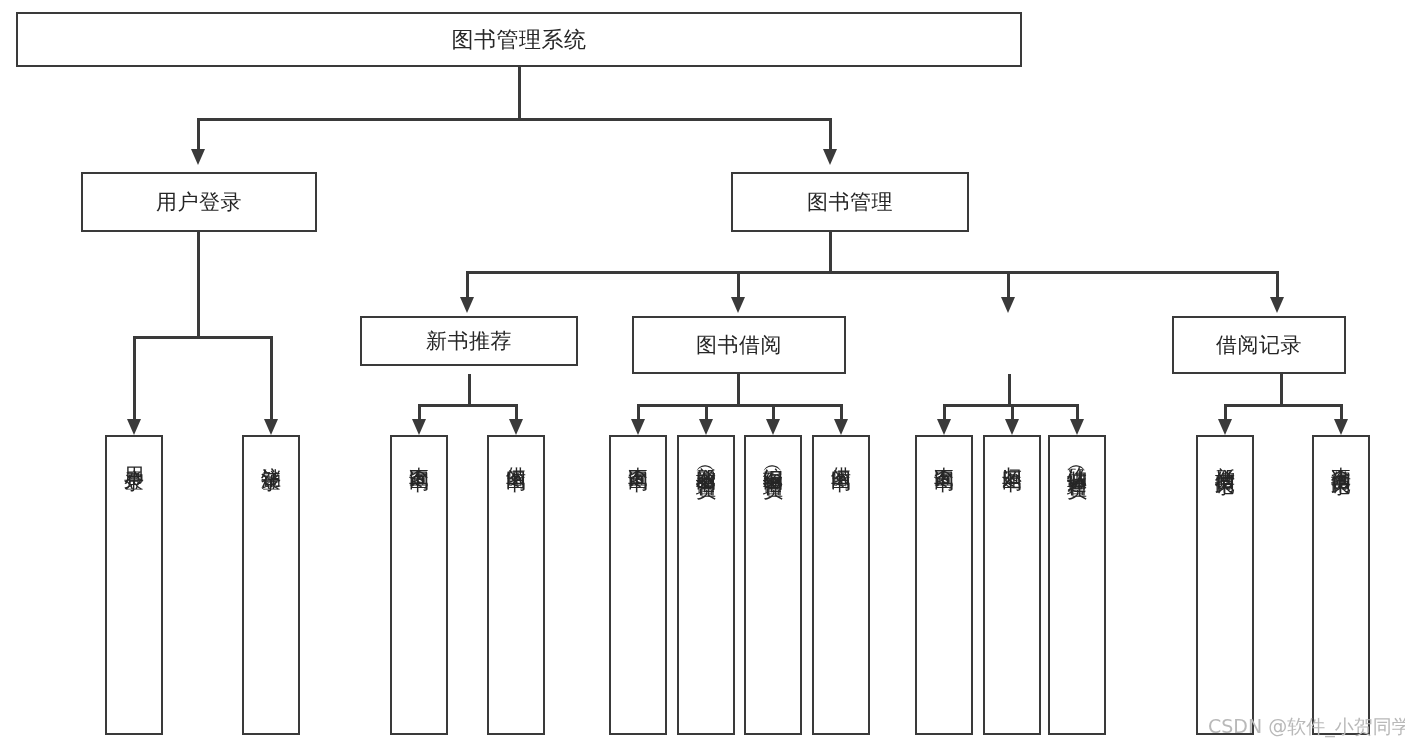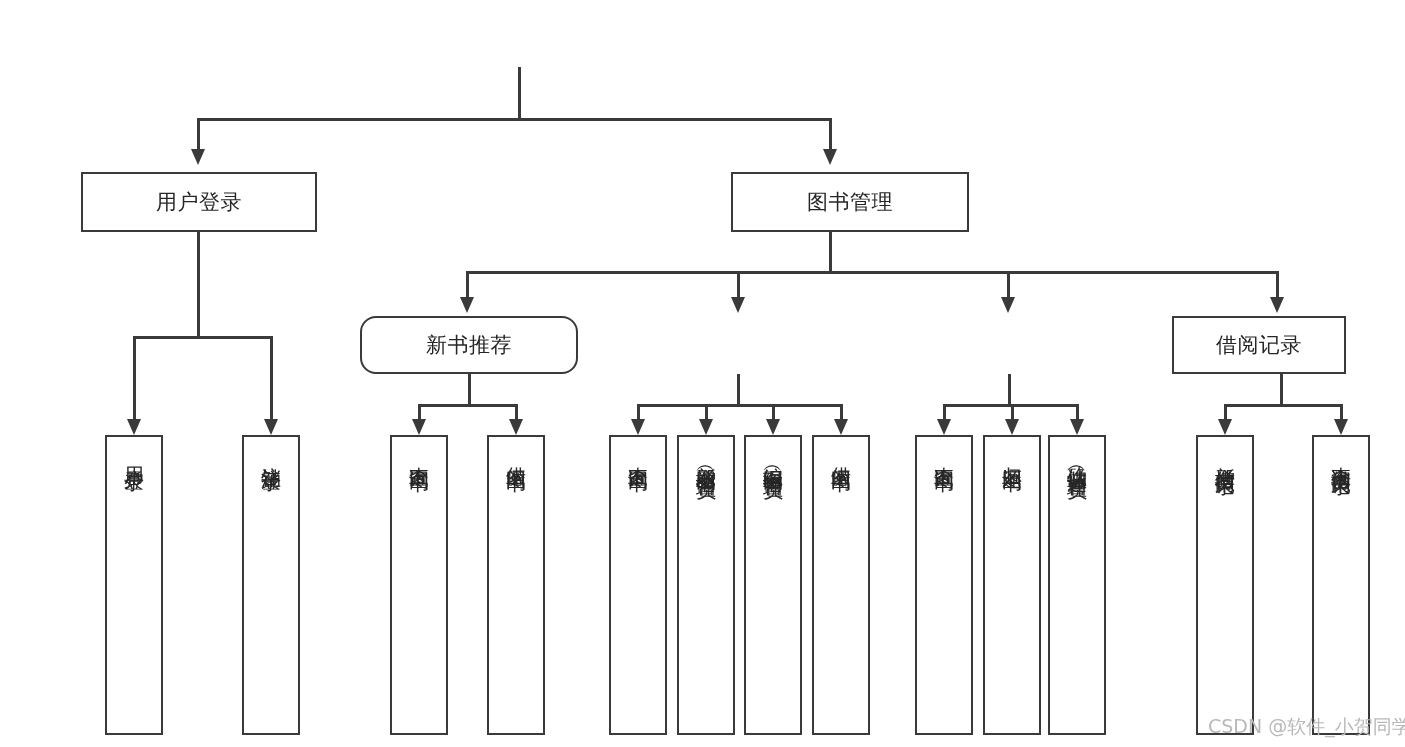--- a/index.html
+++ b/index.html
@@ -81,20 +81,23 @@
     white-space: nowrap;
     pointer-events: none;
     margin-left: 15px;
   }
 </style>
 </head>
 <body>
 
 <div id="canvas">
 
+  <div class="node root horiz" style="left:16px; top:12px; width:1006px; height:55px;">
+    <span class="label">图书管理系统</span>
+  </div>
 
   <div class="ln v" style="left:518px; top:67px; height:53px;"></div>
   <div class="ln h" style="left:197px; top:118px; width:634px;"></div>
   <div class="ln v" style="left:197px; top:118px; height:31px;"></div>
   <div class="ln v" style="left:829px; top:118px; height:31px;"></div>
   <div class="arrow" style="left:191px; top:149px;"></div>
   <div class="arrow" style="left:823px; top:149px;"></div>
 
   <div class="node horiz" style="left:81px; top:172px; width:236px; height:60px;">
     <span class="label">用户登录</span>
@@ -115,22 +118,25 @@
   <div class="ln h" style="left:466px; top:271px; width:812px;"></div>
   <div class="ln v" style="left:466px; top:271px; height:27px;"></div>
   <div class="ln v" style="left:737px; top:271px; height:27px;"></div>
   <div class="ln v" style="left:1007px; top:271px; height:27px;"></div>
   <div class="ln v" style="left:1276px; top:271px; height:27px;"></div>
   <div class="arrow" style="left:460px; top:297px;"></div>
   <div class="arrow" style="left:731px; top:297px;"></div>
   <div class="arrow" style="left:1001px; top:297px;"></div>
   <div class="arrow" style="left:1270px; top:297px;"></div>
 
-  <div class="node horiz" style="left:360px; top:316px; width:218px; height:58px;border-radius:16px;">
+  <div class="node horiz" style="left:360px; top:316px; width:218px; height:50px;">
     <span class="label">新书推荐</span>
+  </div>
+  <div class="node horiz" style="left:632px; top:316px; width:214px; height:58px;">
+    <span class="label">图书借阅</span>
   </div>
   <div class="node horiz" style="left:1172px; top:316px; width:174px; height:58px;">
     <span class="label">借阅记录</span>
   </div>
 
   <div class="ln v" style="left:468px; top:374px; height:32px;"></div>
   <div class="ln h" style="left:418px; top:404px; width:100px;"></div>
   <div class="ln v" style="left:418px; top:404px; height:15px;"></div>
   <div class="ln v" style="left:515px; top:404px; height:15px;"></div>
   <div class="arrow" style="left:412px; top:419px;"></div>

